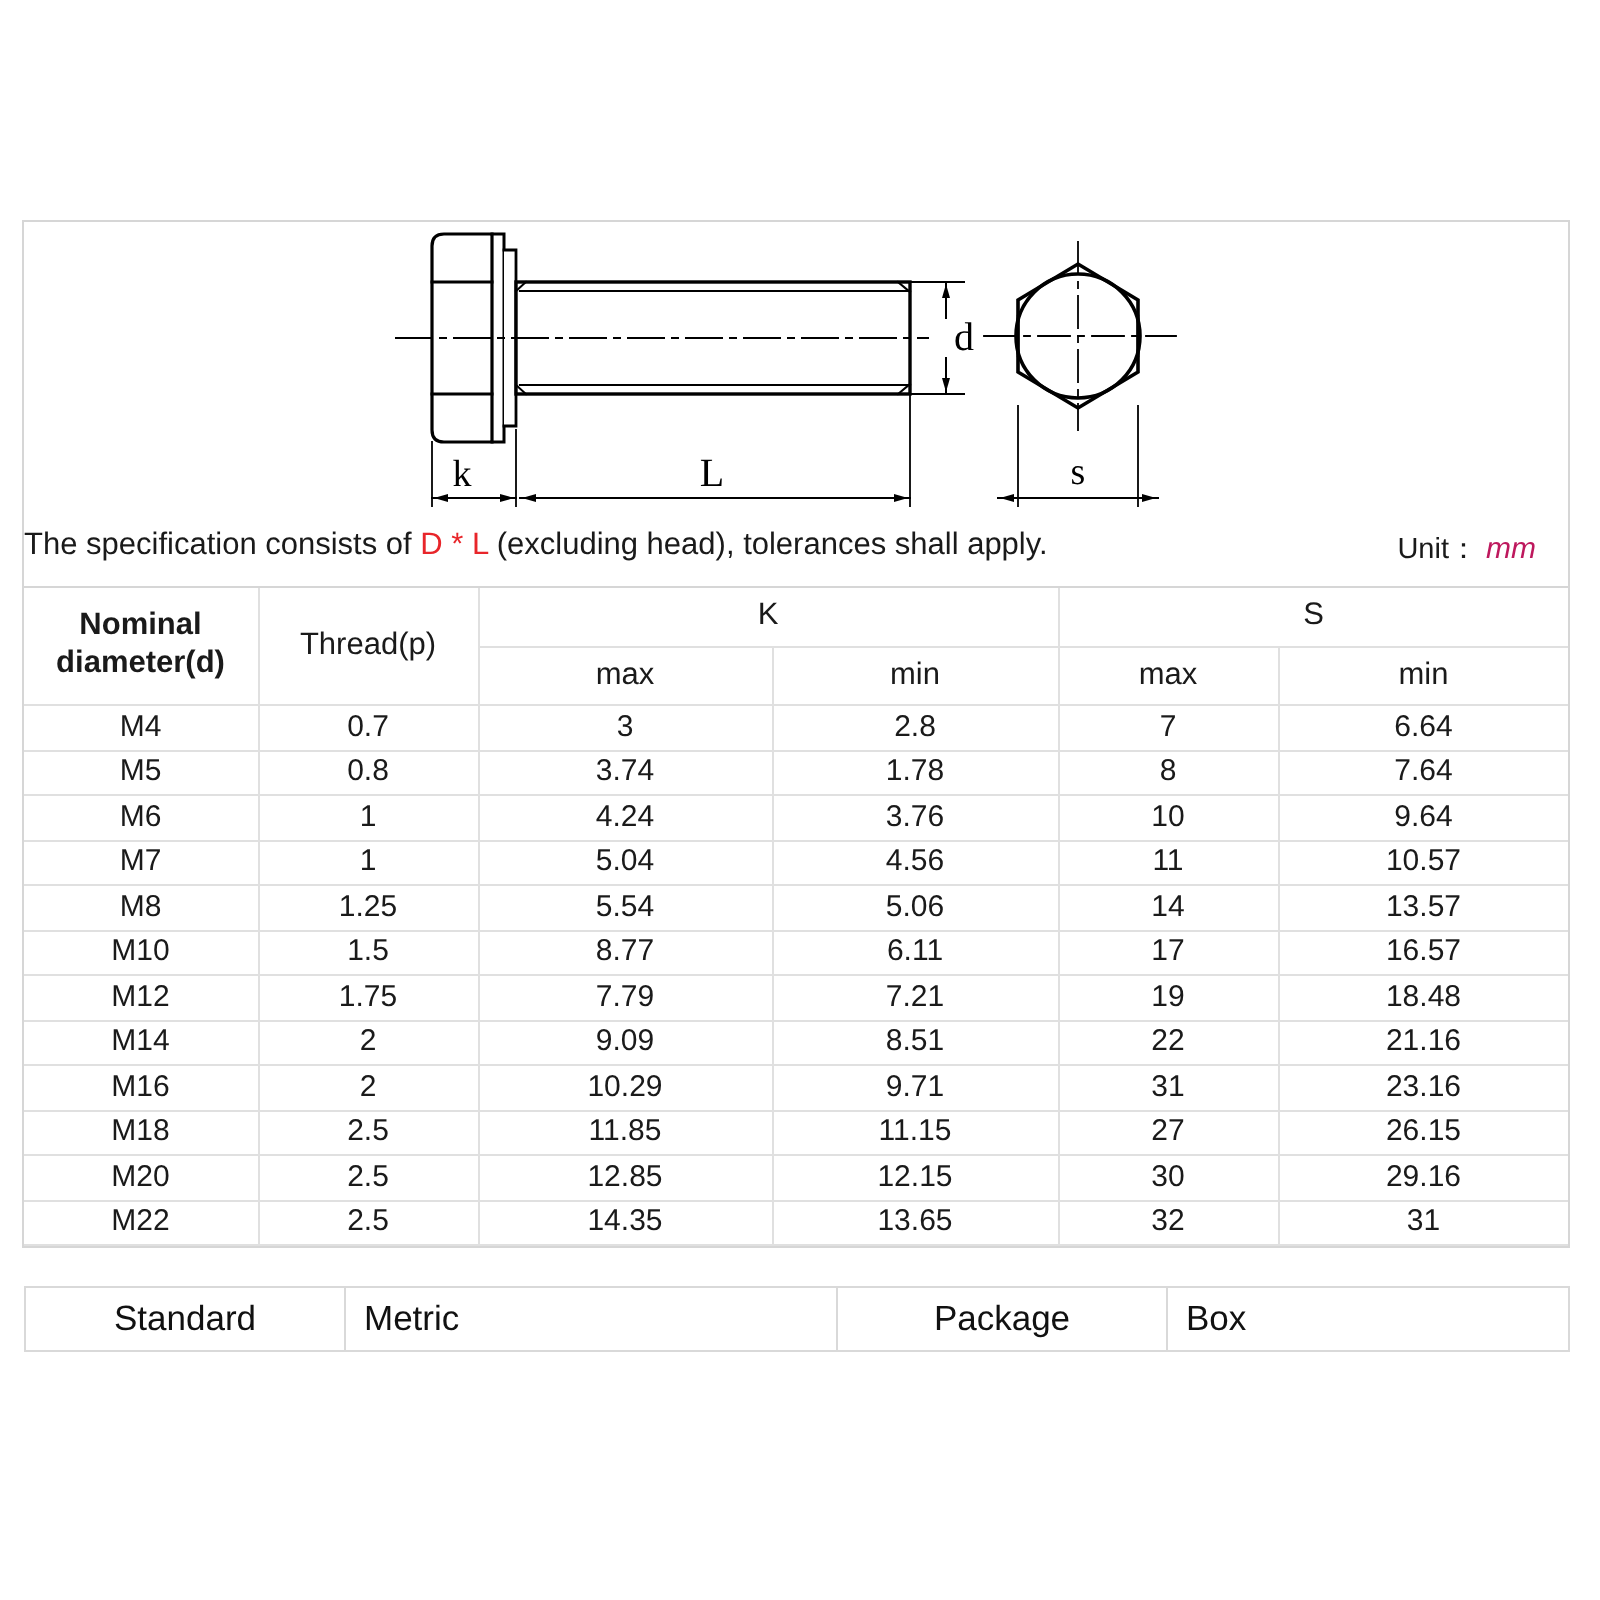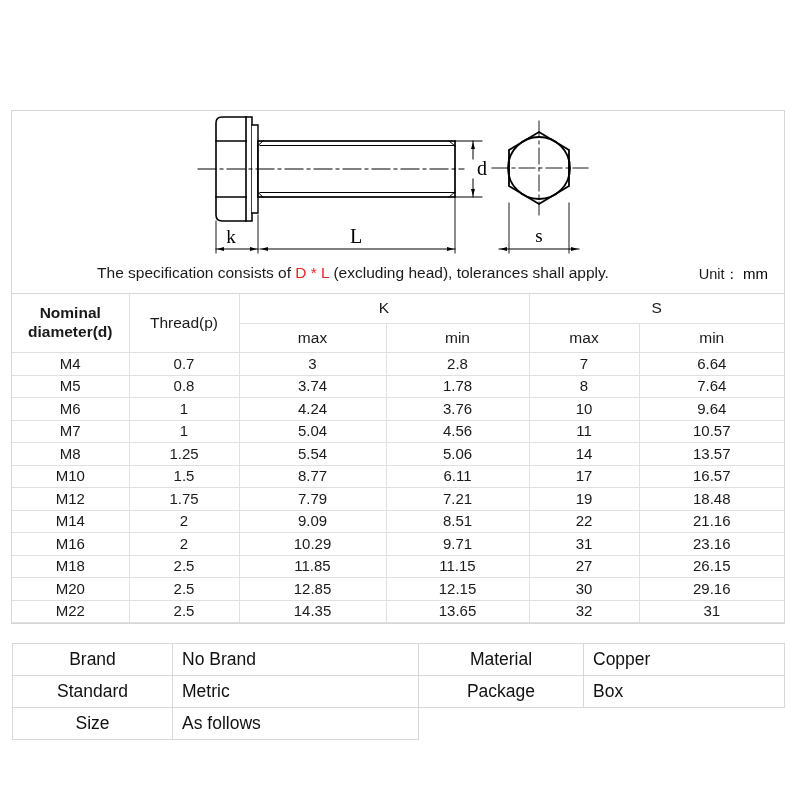--- a/index.html
+++ b/index.html
@@ -44,40 +44,41 @@
     position: relative;
     height: 32px;
     border-bottom: 1px solid #d6d6d6;
     width: 100%;
   }
   #note-text {
     position: absolute;
     left: 0;
     right: 0;
     top: 3px;
-    text-align: center;
+    text-align: left;
     font-size: 15.5px;
     color: #1a1a1a;
     padding-right: 90px;
     box-sizing: border-box;
   }
   #note-text .accent {
     color: #e8252a;
   }
   #unit-block {
     position: absolute;
     right: 16px;
     top: 4px;
     font-size: 14.5px;
     white-space: nowrap;
   }
   #unit-block .unit-value {
-    color: #000000;
+    color: #be185d;
     margin-left: 4px;
     font-size: 15px;
+    font-style: italic;
   }
 
   
   table.spec {
     border-collapse: collapse;
     width: 100%;
     table-layout: fixed;
     font-size: 15px;
   }
   table.spec th,
@@ -366,32 +367,20 @@
 <div id="info-table-wrap">
   <table class="info">
     <colgroup>
       <col style="width:160px">
       <col style="width:246px">
       <col style="width:165px">
       <col style="width:201px">
     </colgroup>
     <tbody id="info-body">
         <tr>
-          <td class="label">Brand</td>
-          <td class="value">No Brand</td>
-          <td class="label">Material</td>
-          <td class="value">Copper</td>
-        </tr>
-        <tr>
           <td class="label">Standard</td>
           <td class="value">Metric</td>
           <td class="label">Package</td>
           <td class="value">Box</td>
         </tr>
-        <tr>
-          <td class="label">Size</td>
-          <td class="value">As follows</td>
-          <td class="empty"></td>
-          <td class="empty"></td>
-        </tr>
       </tbody>
   </table>
 </div>
 
 </body></html>

